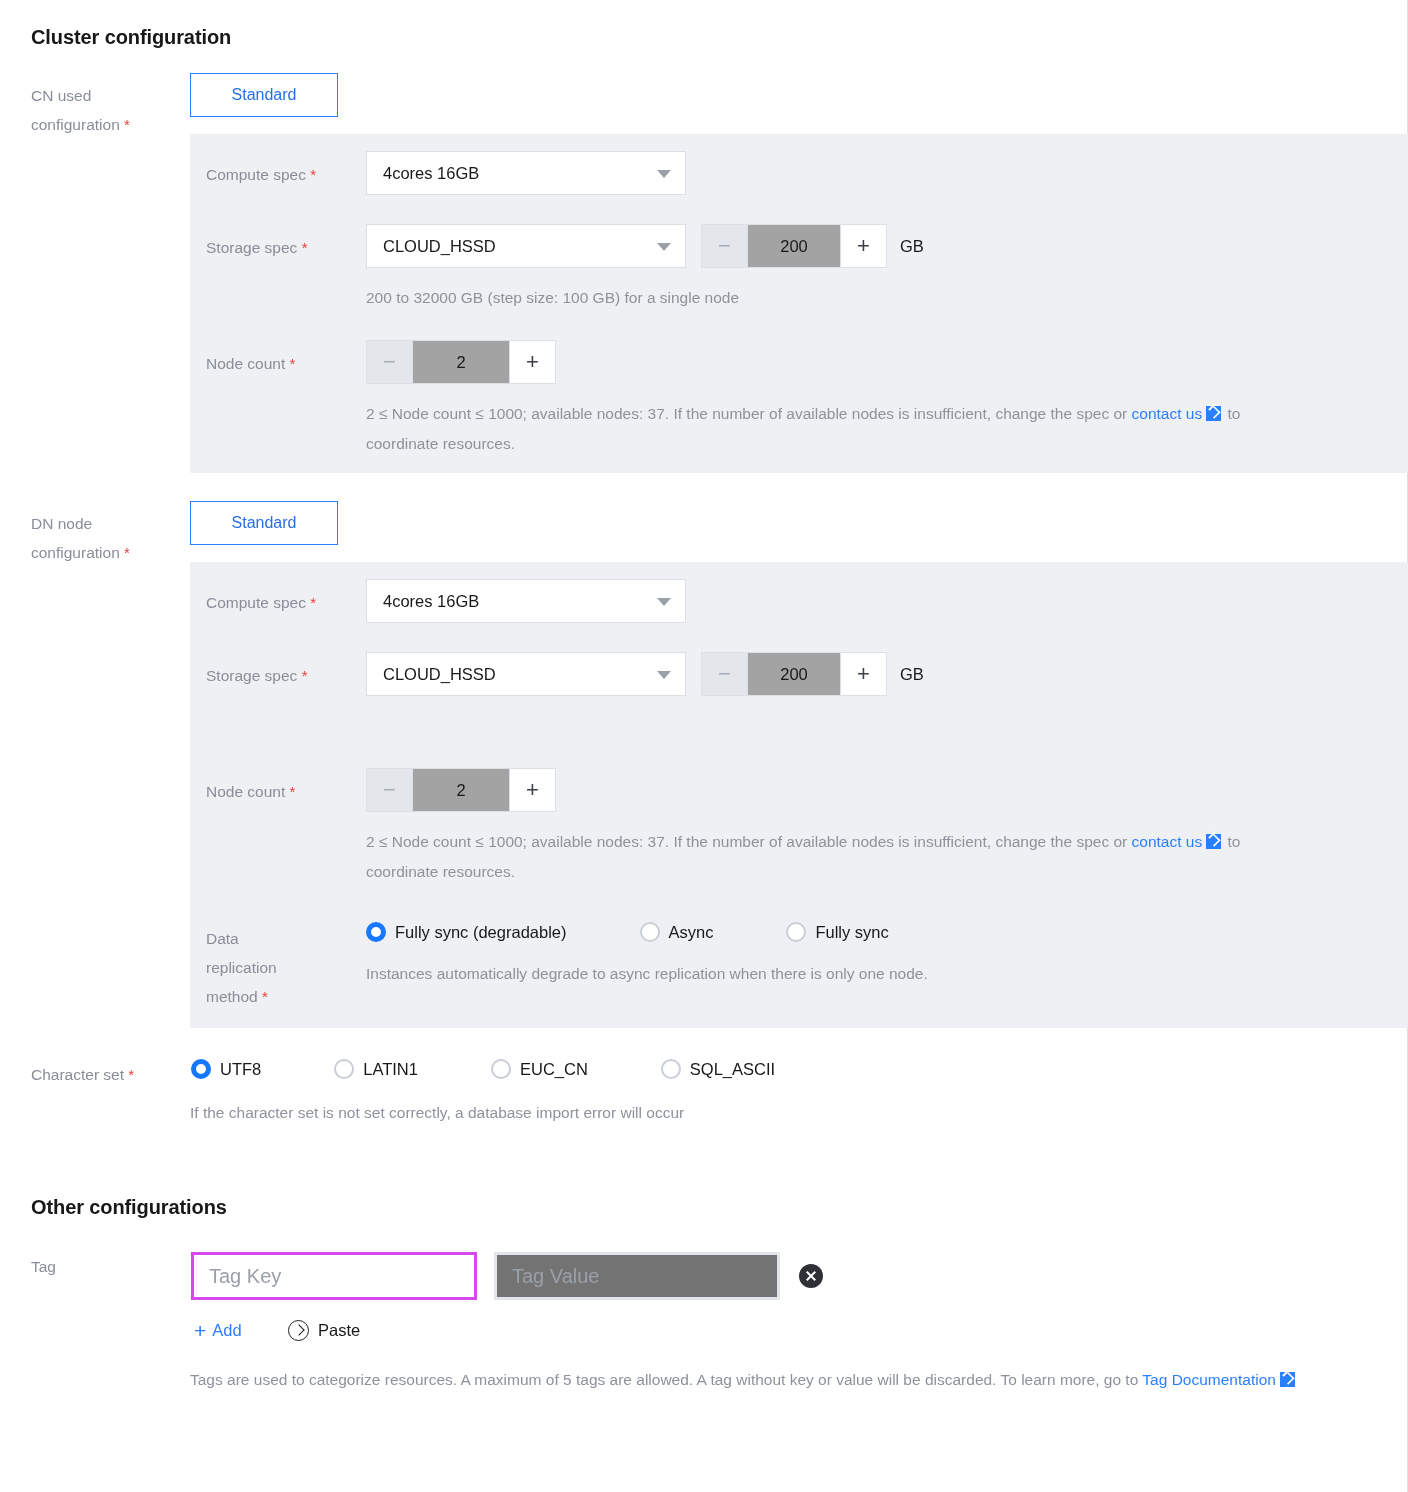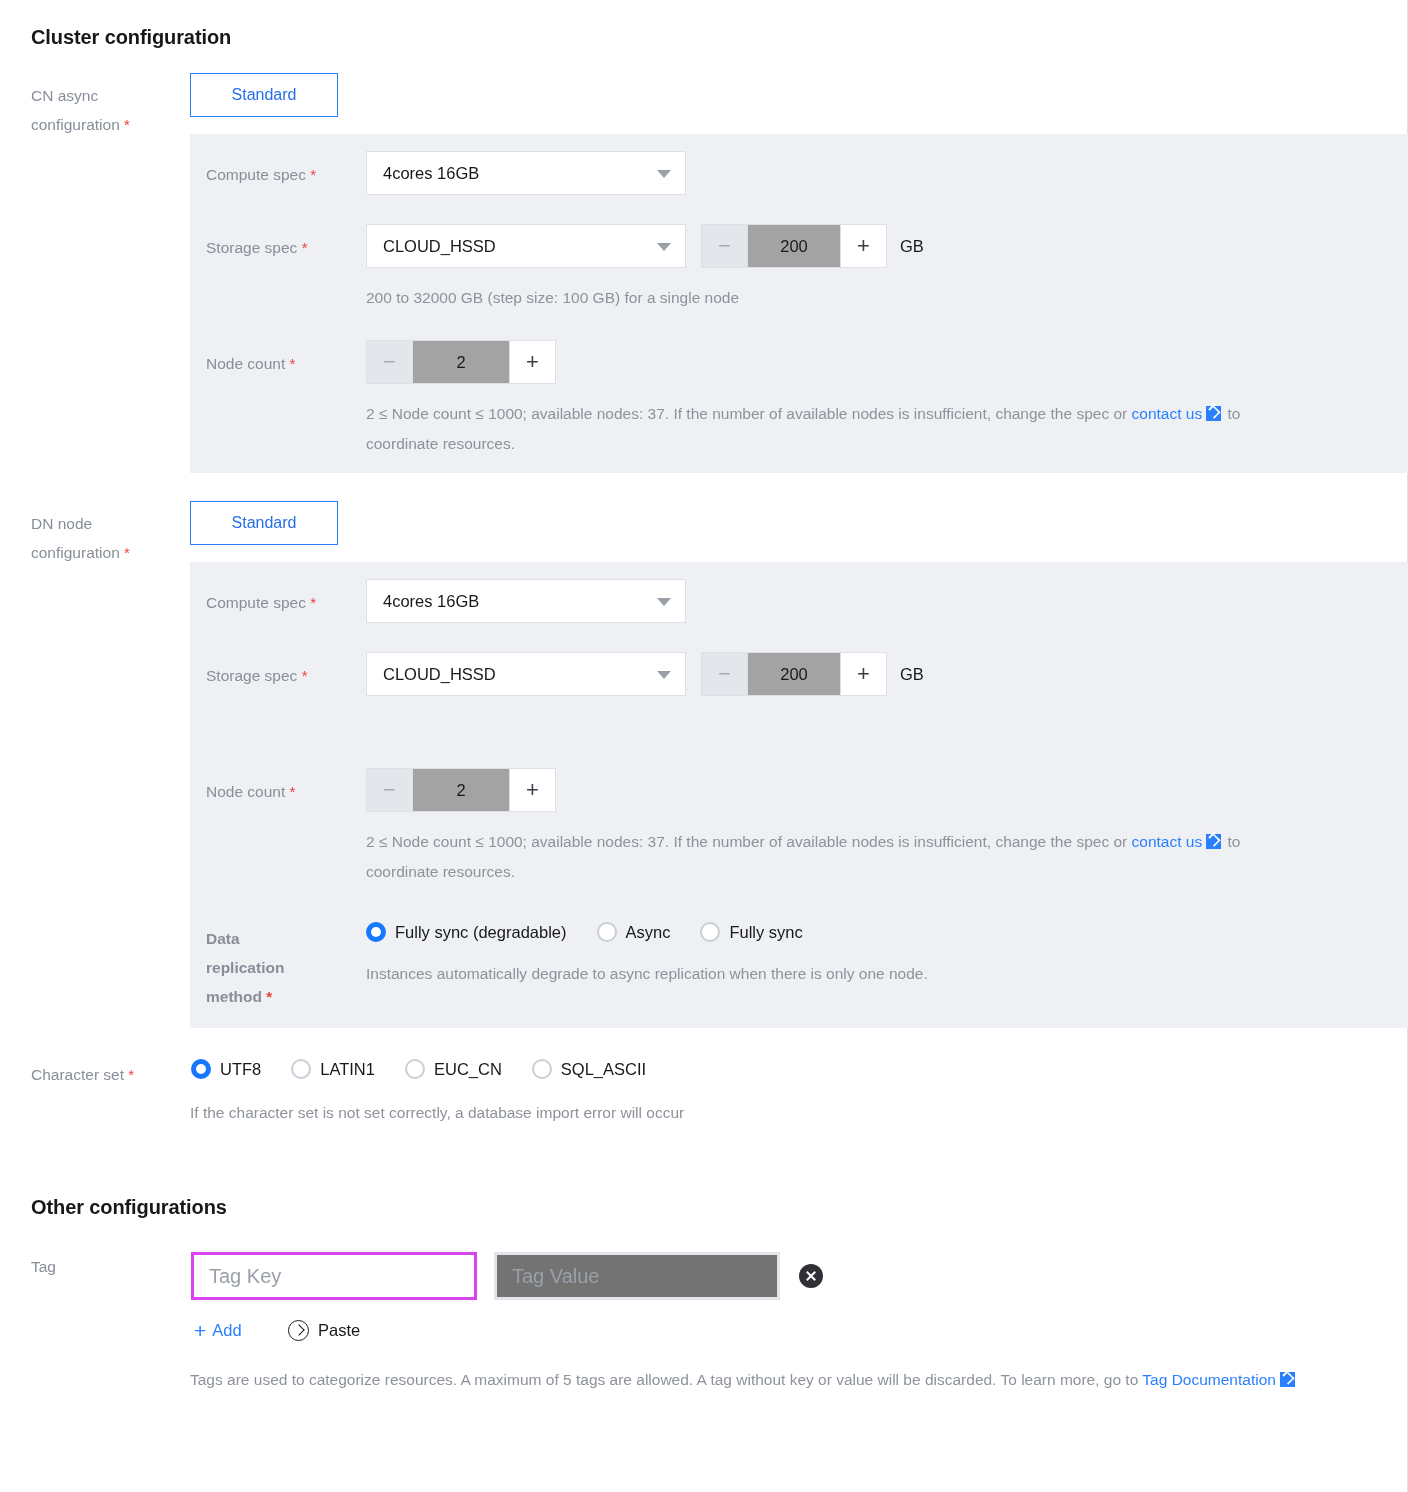--- a/index.html
+++ b/index.html
@@ -174,21 +174,21 @@
     content: "";
     position: absolute;
     left: 3px; top: 3px;
     width: 9px; height: 2px;
     background: #ffffff;
     transform: rotate(-45deg);
     transform-origin: 0 50%;
   }
 
   
-  .radio-group { position: absolute; display: flex; align-items: center; }
+  .radio-group { position: absolute; display: flex; align-items: center; gap: 43px; }
   .radio-item {
     display: flex;
     align-items: center;
     cursor: pointer;
     margin-right: 30px;
   }
   .radio-mark {
     width: 20px; height: 20px;
     border-radius: 50%;
     border: 2px solid #c9ced6;
@@ -275,21 +275,21 @@
   }
 </style>
 </head>
 <body>
 
 <div class="page">
 
   <div class="section-title" id="cluster-config-title">Cluster configuration</div>
 
   <div class="field-label" style="left:31px; top:81px;">
-    <span>CN async</span><br>
+    <span>CN used</span><br>
     <span>configuration</span>
     <span class="req">*</span>
   </div>
 
   <button class="std-btn" style="left:190px; top:73px;">Standard</button>
 
   <div class="panel" style="top:134px; height:339px;">
 
     <div class="row-label" style="left:16px; top:28px;">
       <span>Compute spec</span>
@@ -370,21 +370,21 @@
     </div>
     <div class="stepper" style="left:176px; top:206px; width:190px;">
       <div class="btn minus">−</div>
       <div class="val">2</div>
       <div class="btn plus">+</div>
     </div>
     <div class="hint" style="left:176px; top:265px; width:900px;">
       <span>2 ≤ Node count ≤ 1000; available nodes: 37. If the number of available nodes is insufficient, change the spec or </span><a class="inline-link">contact us</a><span class="ext-icon"></span><span> to coordinate resources.</span>
     </div>
 
-    <div class="row-label" style="left:16px; top:362px; line-height:29px;font-weight:bold;">
+    <div class="row-label" style="left:16px; top:362px; line-height:29px;">
       <span>Data</span><br>
       <span>replication</span><br>
       <span>method</span>
       <span class="req">*</span>
     </div>
     <div class="radio-group" style="left:176px; top:360px;">
       <div class="radio-item checked">
         <span class="radio-mark"></span>
         <span class="radio-label">Fully sync (degradable)</span>
       </div>

